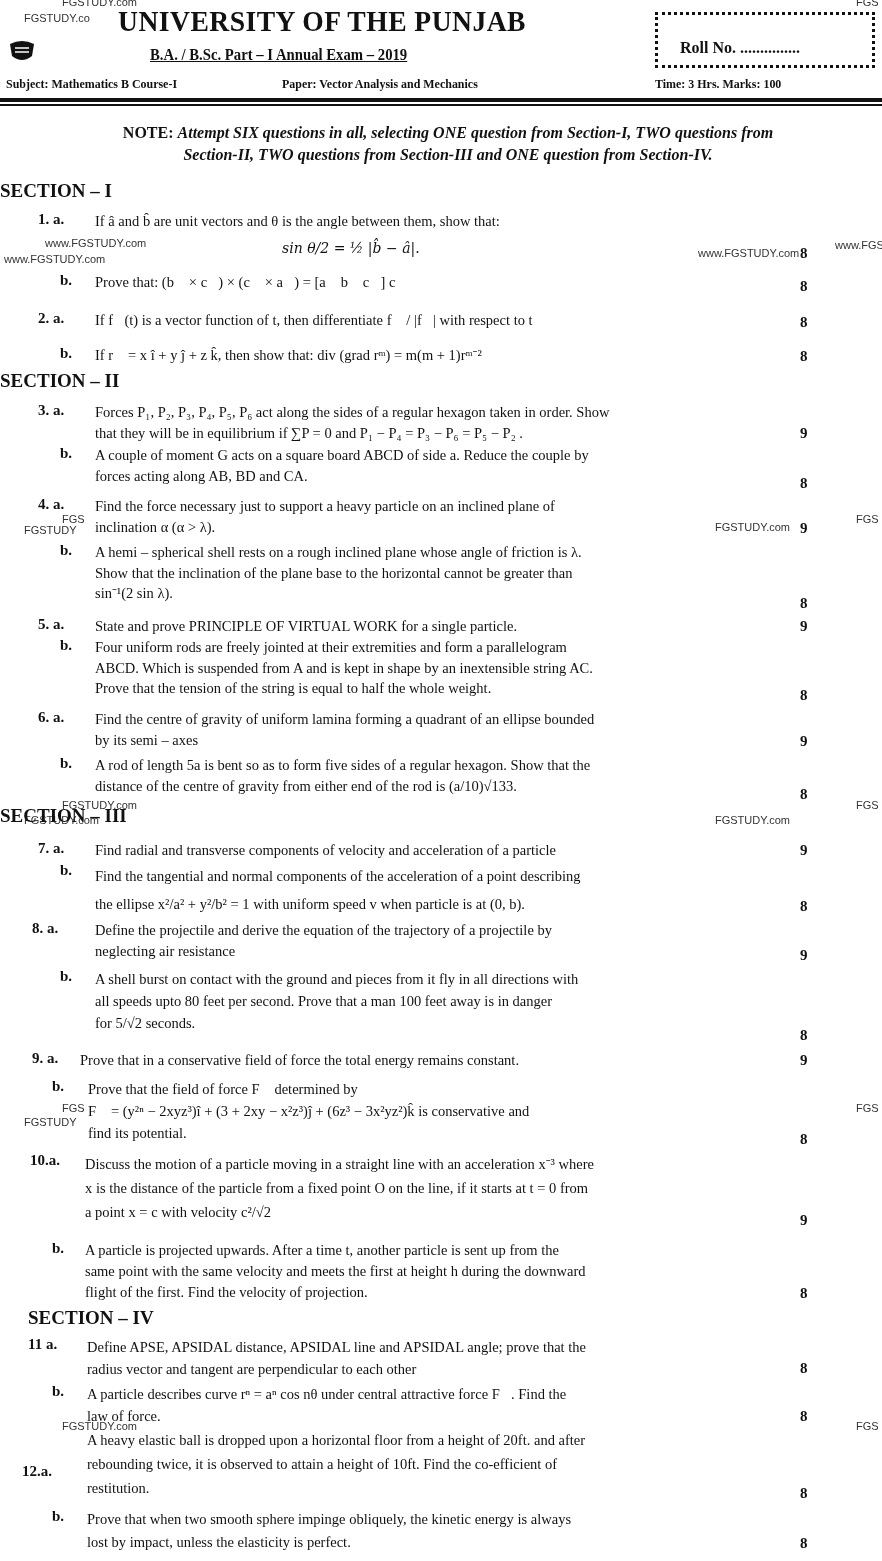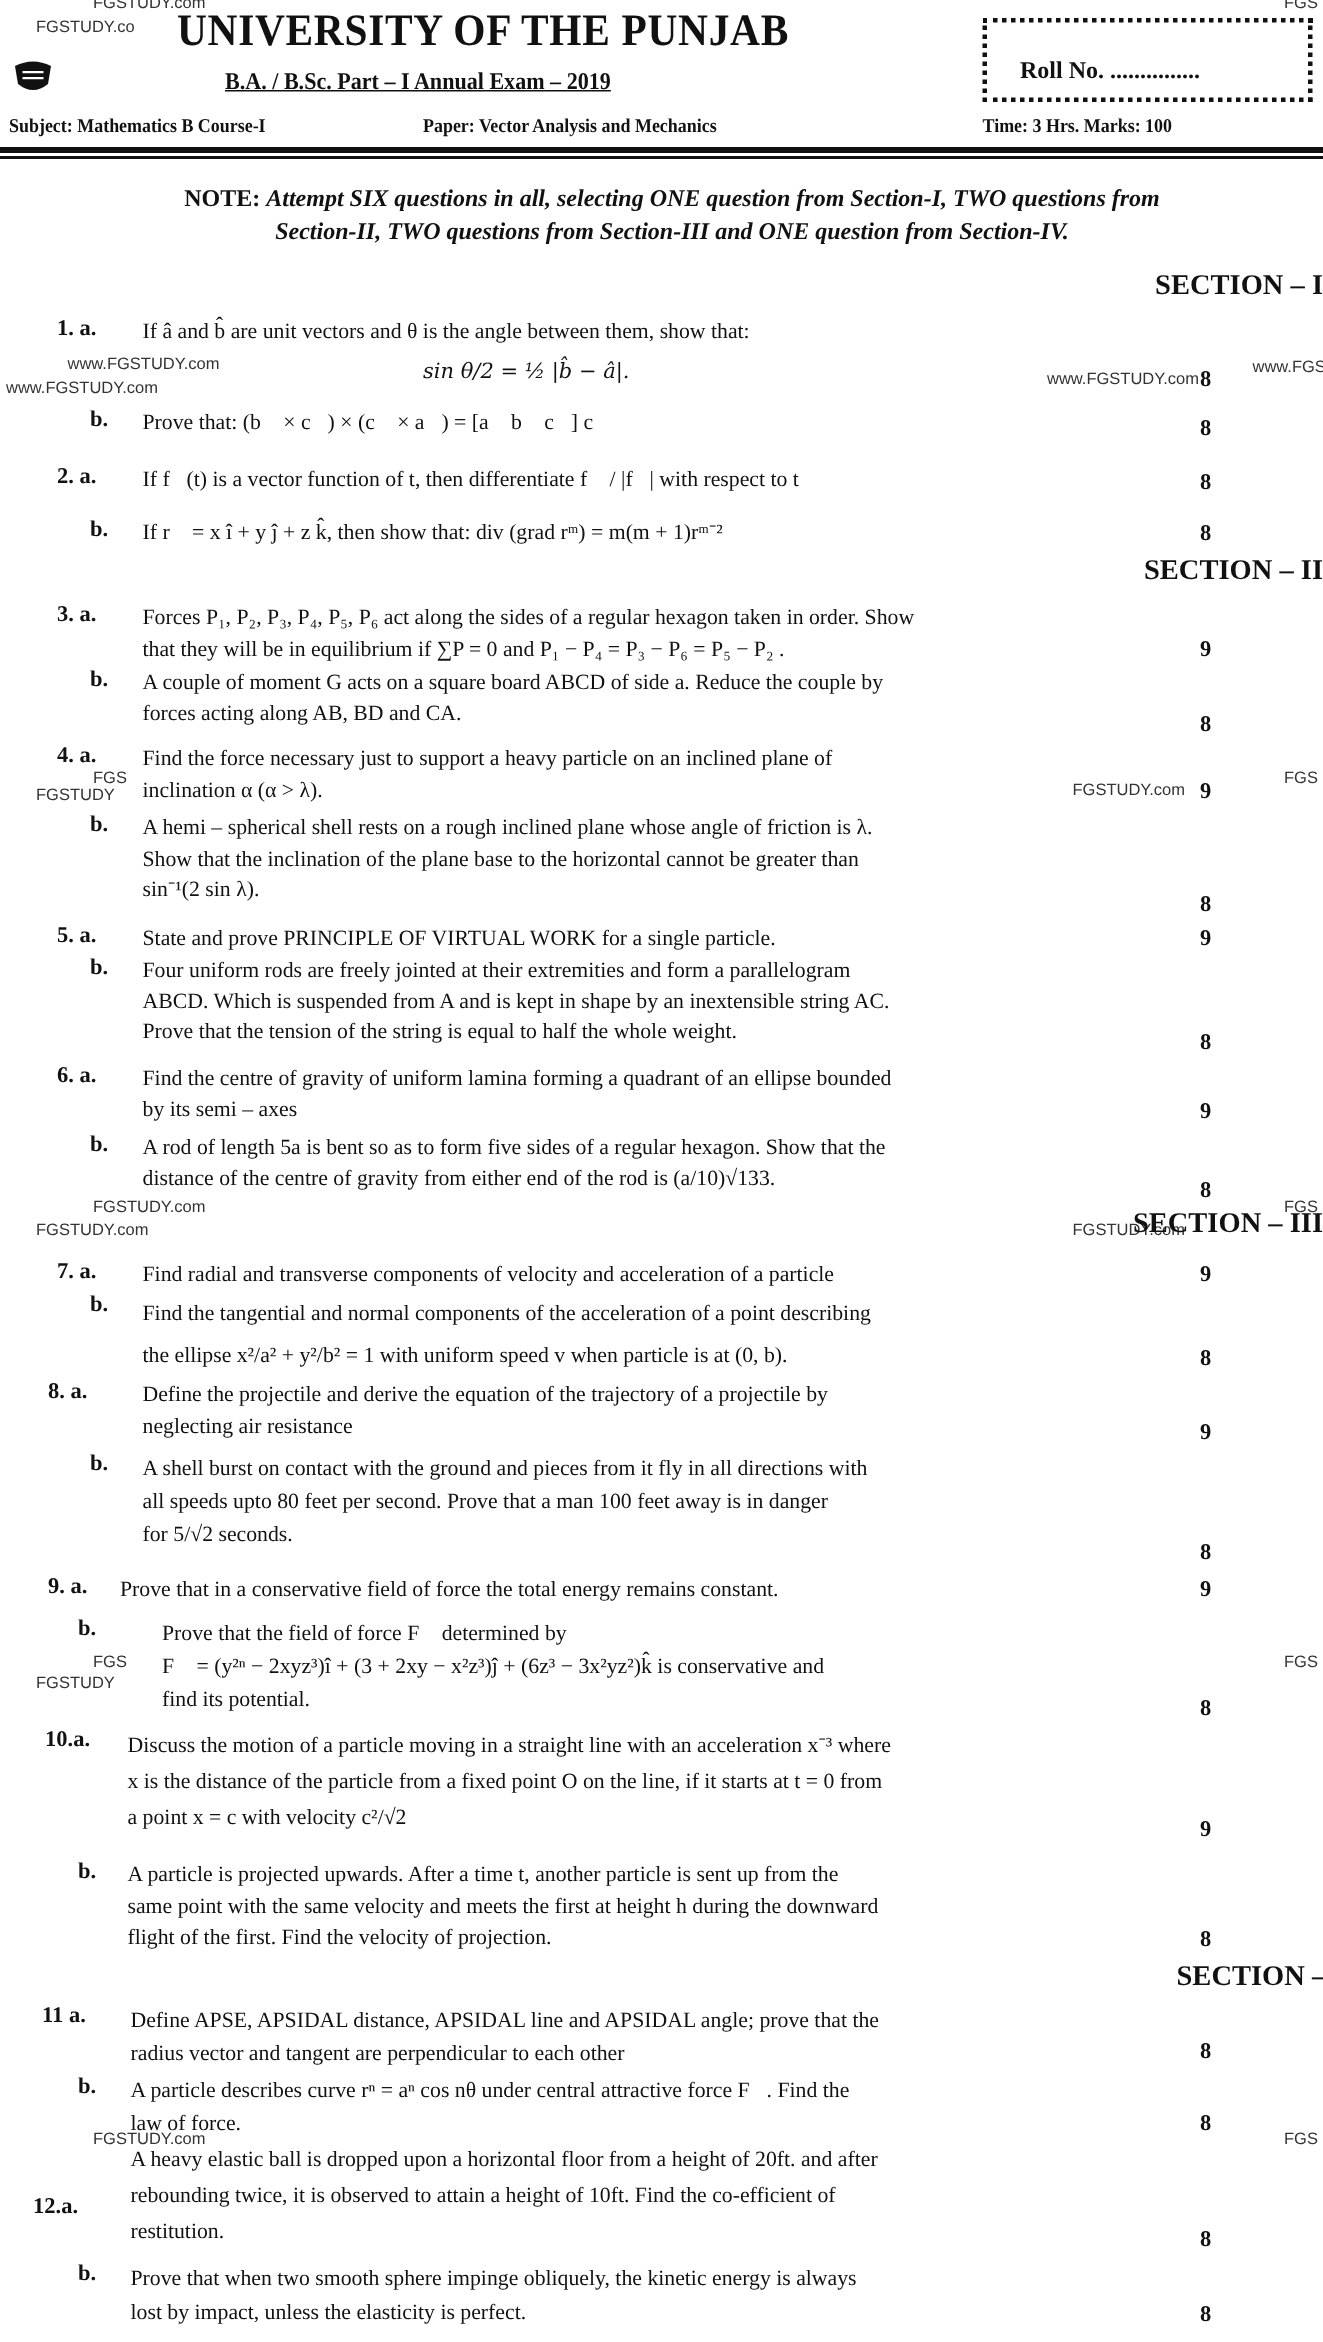--- a/index.html
+++ b/index.html
@@ -11,21 +11,21 @@
   .logo { position: absolute; left: 8px; top: 40px; width: 28px; height: 22px; }
   .title { position: absolute; left: 118px; top: 4px; font-size: 30px; font-weight: bold; letter-spacing: 0.5px; transform: scaleX(0.92); transform-origin: left; }
   .subtitle { position: absolute; left: 150px; top: 46px; font-size: 16px; font-weight: bold; text-decoration: underline; transform: scaleX(0.92); transform-origin: left; }
   .rollbox { position: absolute; left: 655px; top: 12px; width: 214px; height: 50px; border: 3px dotted #111; }
   .rollbox span { position: absolute; left: 22px; top: 24px; font-size: 16px; font-weight: bold; }
   .meta-row { position: absolute; top: 76px; font-size: 13px; font-weight: bold; transform: scaleX(0.92); transform-origin: left; }
   .rule { position: absolute; left: 0; width: 882px; background: #111; }
   .note { position: absolute; left: 18px; top: 122px; width: 860px; font-size: 16px; line-height: 22px; text-align: center; font-weight: bold; }
   .note b { font-style: normal; }
   .note i { font-style: italic; }
-  .section-h { position: absolute; left: 0; width: 882px; text-align: right; font-size: 19px; font-weight: bold; }
+  .section-h { position: absolute; left: 0; width: 882px; text-align: left; font-size: 19px; font-weight: bold; }
   .qnum { position: absolute; font-size: 15px; font-weight: bold; }
   .marks { position: absolute; left: 800px; font-size: 15px; font-weight: bold; }
   .qtext { position: absolute; left: 95px; width: 715px; font-size: 14.5px; line-height: 20.5px; text-align: justify; }
   .math { font-family: "DejaVu Serif", serif; font-style: italic; font-size: 14px; }
 </style>
 </head>
 <body>
 
 <div class="wm" style="left:62px;top:-4px;">FGSTUDY.com</div>
 <div class="wm" style="left:24px;top:12px;">FGSTUDY.co</div>
@@ -170,21 +170,21 @@
     <div>all speeds upto 80 feet per second. Prove that a man 100 feet away is in danger</div>
     <div>for 5/√2 seconds.</div>
 </div>
 <div class="marks" style="top:1027px;">8</div>
 
 <div class="qnum" style="left:32px;top:1050px;">9. a.</div>
 <div class="qtext" style="top:1050px;left:80px;">Prove that in a conservative field of force the total energy remains constant.</div>
 <div class="marks" style="top:1052px;">9</div>
 
 <div class="qnum" style="left:52px;top:1078px;">b.</div>
-<div class="qtext" style="top:1078px;left:88px;line-height:22px;margin-left:20px;">
+<div class="qtext" style="top:1078px;left:88px;line-height:22px;">
   <div>Prove that the field of force F⃗        determined by</div>
     <div>F⃗ = (y²ⁿ − 2xyz³)î + (3 + 2xy − x²z³)ĵ + (6z³ − 3x²yz²)k̂        is conservative and</div>
     <div>find its potential.</div>
 </div>
 <div class="marks" style="top:1131px;">8</div>
 
 <div class="qnum" style="left:30px;top:1152px;">10.a.</div>
 <div class="qtext" style="top:1152px;left:85px;line-height:24px;">
   <div>Discuss the motion of a particle moving in a straight line with an acceleration x⁻³ where</div>
     <div>x is the distance of the particle from a fixed point O on the line, if it starts at t = 0 from</div>

